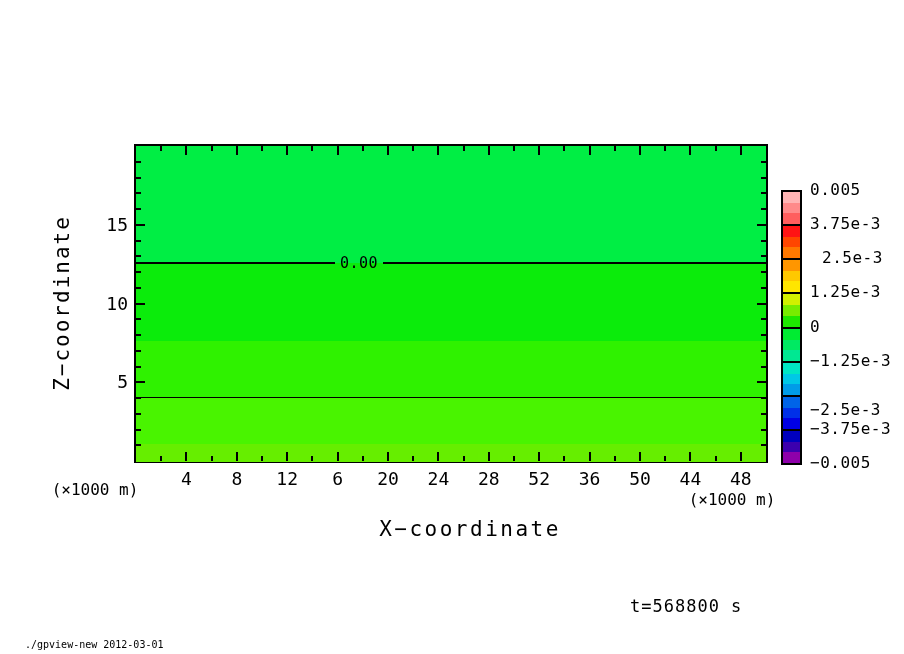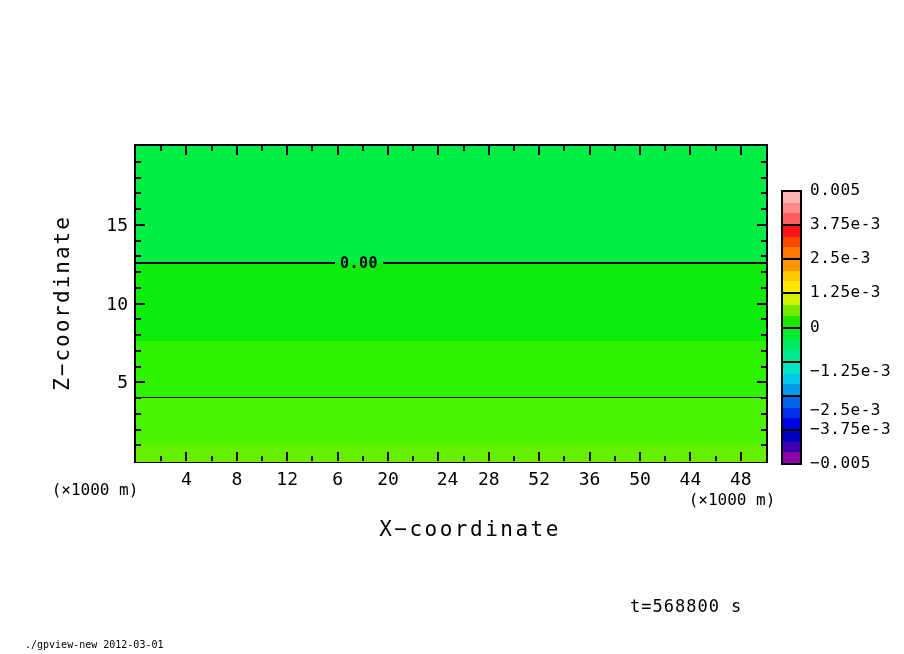--- a/index.html
+++ b/index.html
@@ -3,21 +3,21 @@
 <meta charset="utf-8">
 <style>
   html,body{margin:0;padding:0;background:#ffffff;}
   .canvas{
     position:relative;width:904px;height:654px;background:#ffffff;
     font-family:"DejaVu Sans Mono",monospace;color:#000;overflow:hidden;
   }
   .title{position:absolute;top:78px;left:0;width:904px;text-align:center;
          font-size:23px;letter-spacing:1.6px;}
   .plot-area{position:absolute;left:134px;top:144px;width:634px;height:319px;
-             border:2px solid #000;box-sizing:border-box;font-weight:bold;}
+             border:2px solid #000;box-sizing:border-box;}
   .band{position:absolute;left:0;width:100%;}
   .cline{position:absolute;background:#000;}
   .tick{position:absolute;background:#000;}
   .contour-label{position:absolute;text-align:center;font-size:15px;height:20px;
                  line-height:20px;letter-spacing:0.5px;}
   .xtick-label{position:absolute;width:40px;text-align:center;font-size:18px;}
   .ytick-label{position:absolute;left:82px;width:46px;text-align:right;font-size:18px;}
   .y-title{position:absolute;left:-48px;top:288px;width:220px;height:30px;
            transform:rotate(-90deg);text-align:center;font-size:21px;
            letter-spacing:2px;line-height:30px;}
@@ -149,32 +149,32 @@
       <div class="cb-seg" style="top: 205px; height: 36px; background: linear-gradient(rgb(0, 100, 232) 0px, rgb(0, 100, 232) 33.4%, rgb(0, 48, 232) 33.4%, rgb(0, 48, 232) 66.7%, rgb(0, 0, 228) 66.7%, rgb(0, 0, 228) 100%);"></div>
       <div class="cb-seg" style="top: 239px; height: 36px; background: linear-gradient(rgb(0, 0, 190) 0px, rgb(0, 0, 190) 33.4%, rgb(60, 0, 174) 33.4%, rgb(60, 0, 174) 66.7%, rgb(142, 0, 170) 66.7%, rgb(142, 0, 170) 100%);"></div>
     </div>
   <div class="time-note">t=568800 s</div>
   <div class="footer-left">./gpview-new  2012-03-01</div>
 <div class="xtick-label" style="left: 166.4px; top: 468px;">4</div>
     <div class="xtick-label" style="left: 216.8px; top: 468px;">8</div>
     <div class="xtick-label" style="left: 267.2px; top: 468px;">12</div>
     <div class="xtick-label" style="left: 317.6px; top: 468px;">6</div>
     <div class="xtick-label" style="left: 368px; top: 468px;">20</div>
-    <div class="xtick-label" style="left: 418.4px; top: 468px; text-align: right;">24</div>
+    <div class="xtick-label" style="left: 418.4px; top: 468px;">24</div>
     <div class="xtick-label" style="left: 468.8px; top: 468px;">28</div>
     <div class="xtick-label" style="left: 519.2px; top: 468px;">52</div>
     <div class="xtick-label" style="left: 569.6px; top: 468px;">36</div>
     <div class="xtick-label" style="left: 620px; top: 468px;">50</div>
     <div class="xtick-label" style="left: 670.4px; top: 468px;">44</div>
     <div class="xtick-label" style="left: 720.8px; top: 468px;">48</div>
     <div class="ytick-label" style="top: 371.25px;">5</div>
     <div class="ytick-label" style="top: 292.5px;">10</div>
     <div class="ytick-label" style="top: 213.75px;">15</div>
     <div class="cb-label" style="top: 180px;">0.005</div>
     <div class="cb-label" style="top: 214px;">3.75e-3</div>
-    <div class="cb-label" style="top: 248px;">2.5e-3</div>
+    <div class="cb-label" style="top: 248px; margin-left: 12px;">2.5e-3</div>
     <div class="cb-label" style="top: 282px;">1.25e-3</div>
     <div class="cb-label" style="top: 317px;">0</div>
-    <div class="cb-label" style="top: 351px; margin-top: 10px;">−1.25e-3</div>
+    <div class="cb-label" style="top: 351px;">−1.25e-3</div>
     <div class="cb-label" style="top: 400px;">−2.5e-3</div>
     <div class="cb-label" style="top: 419px;">−3.75e-3</div>
     <div class="cb-label" style="top: 453px;">−0.005</div>
   </div>
 
 </body></html>

